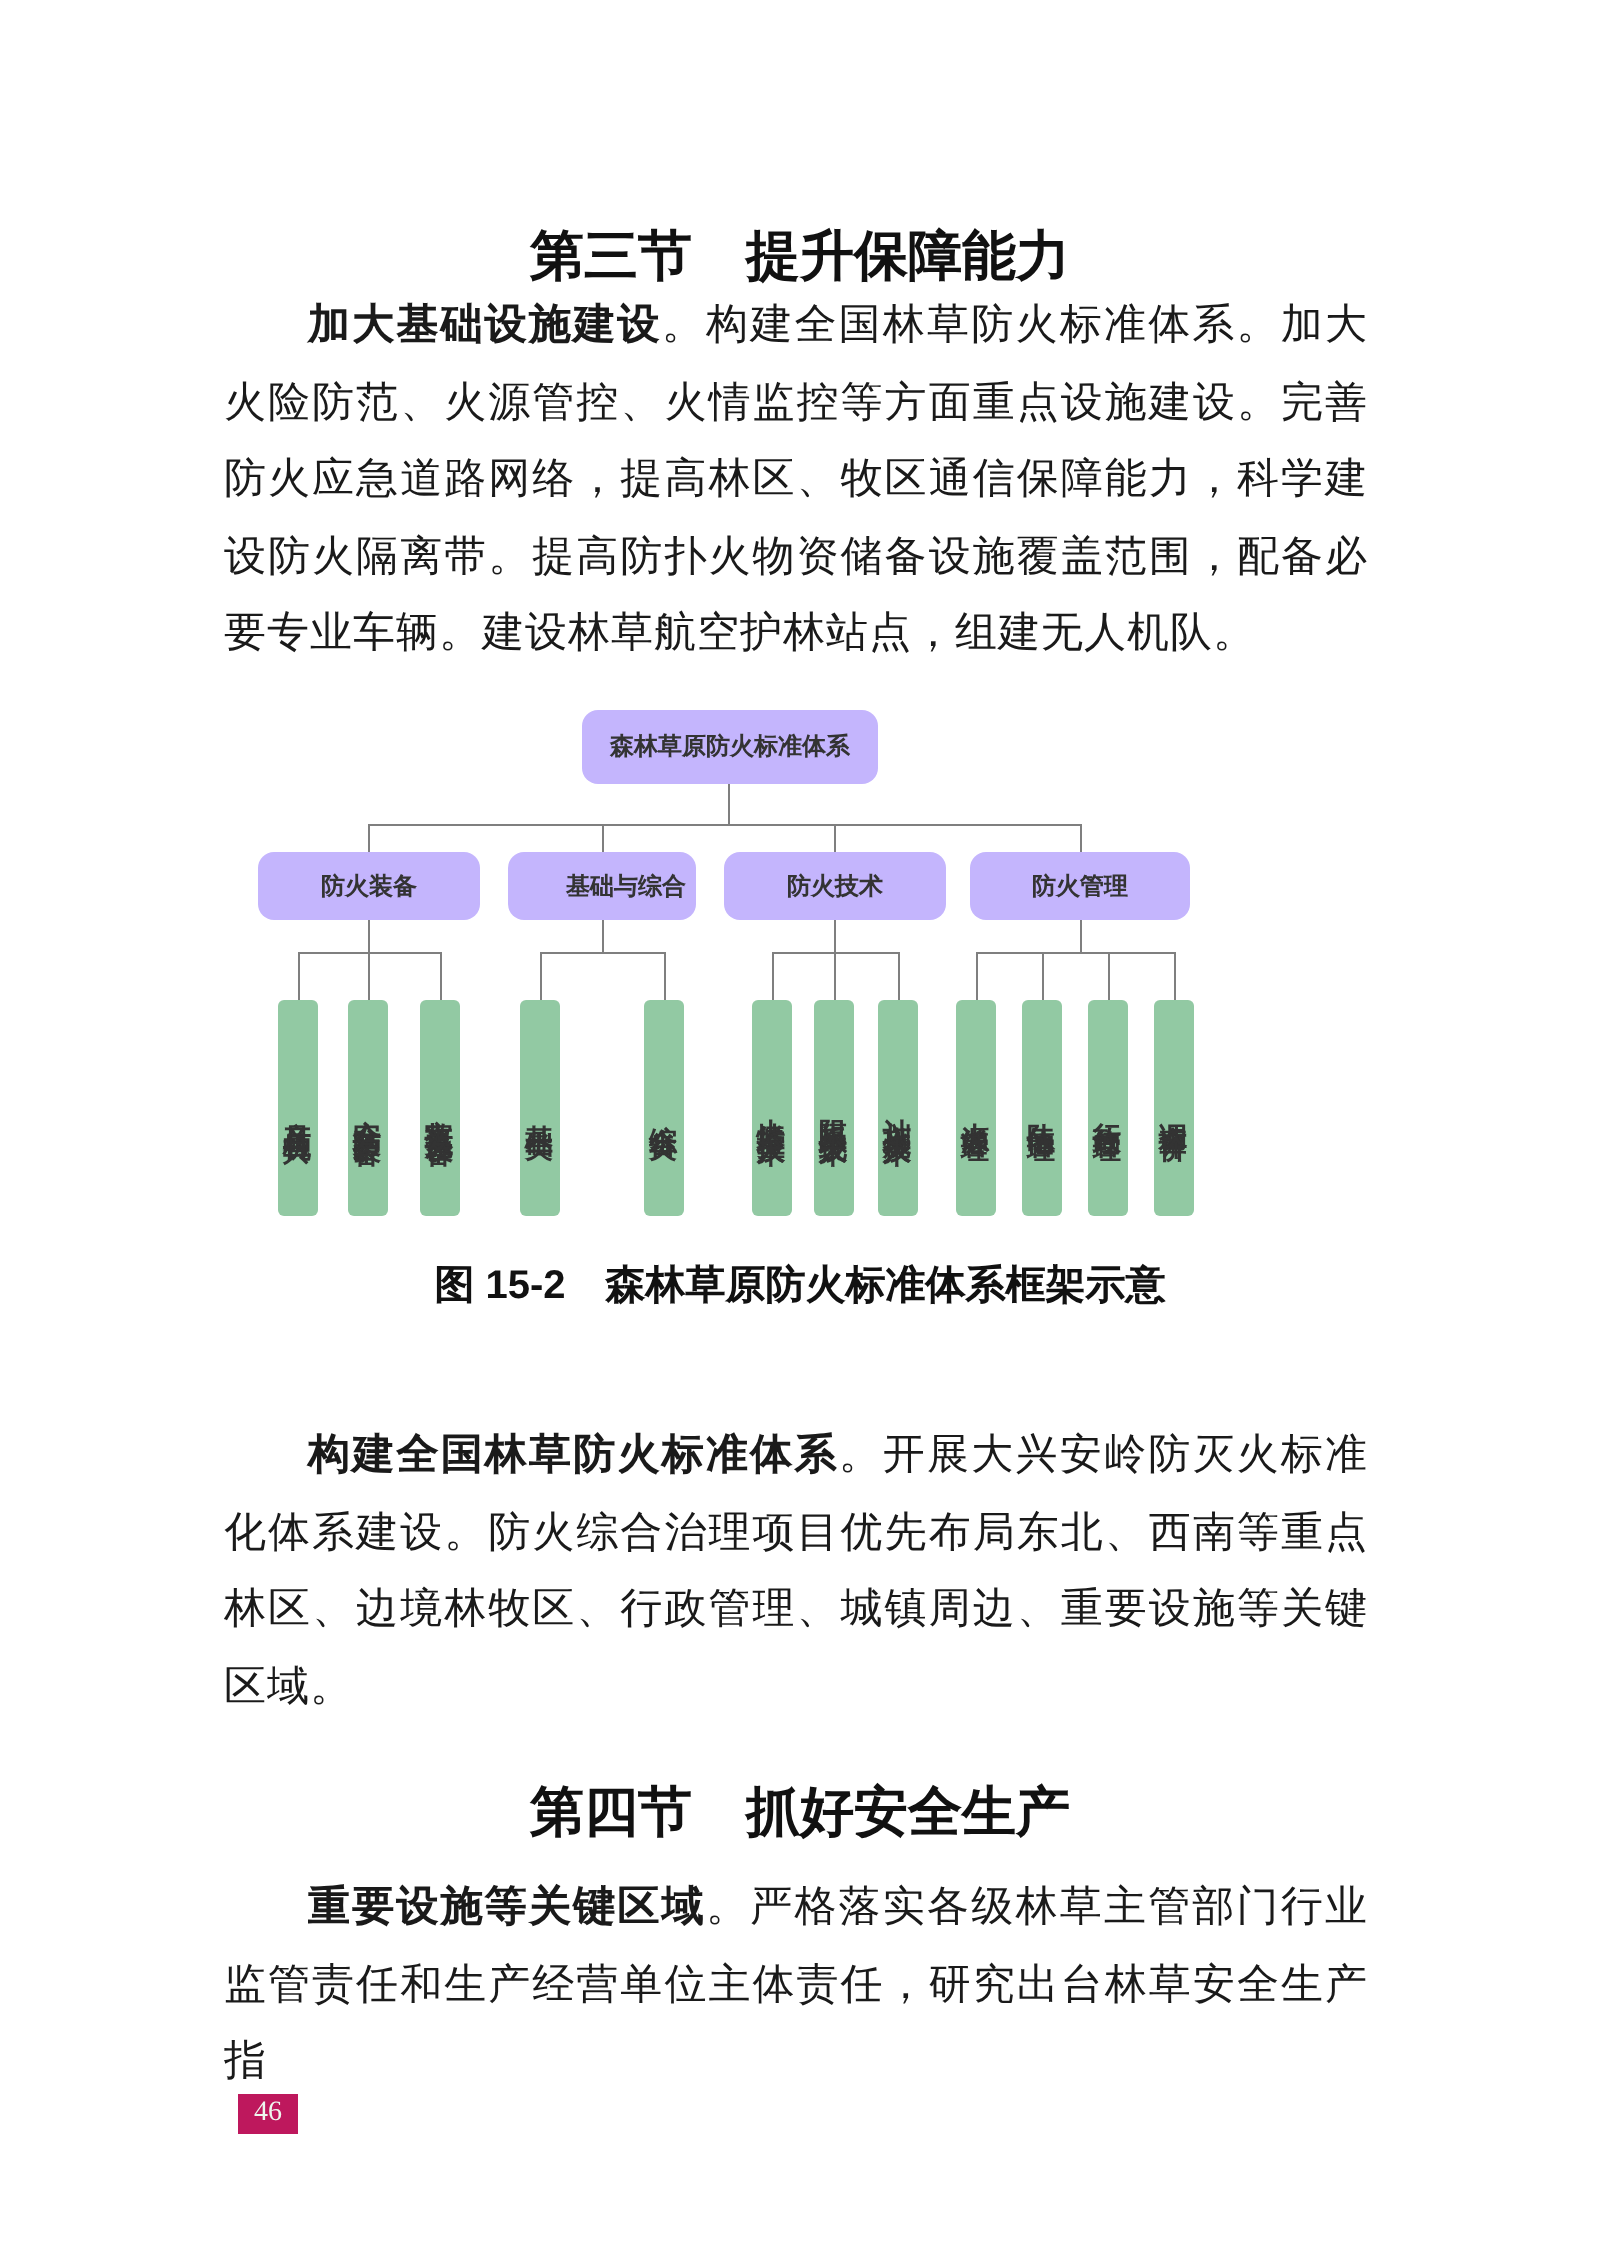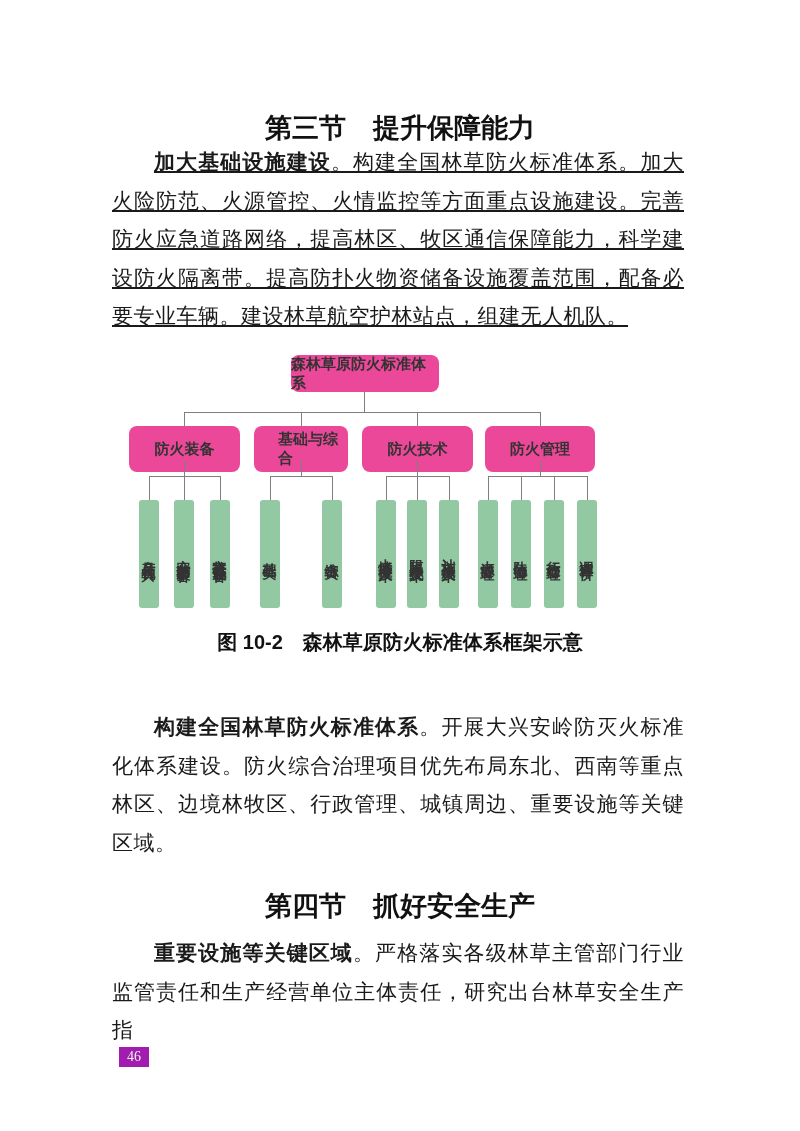--- a/index.html
+++ b/index.html
@@ -38,32 +38,32 @@
   
   #figure {
     position: absolute;
     left: 0;
     top: 350px;
     width: 800px;
     height: 262px;
   }
   .obox {
     position: absolute;
-    background: #ec4899;
+    background: #c4b5fd;
     border-radius: 8px;
     display: flex;
     align-items: center;
     justify-content: center;
     font-family: "Liberation Sans", "DejaVu Sans", sans-serif;
     font-weight: 700;
-    font-size: 15px;
+    font-size: 12px;
     color: #333333;
   }
   .obox.root { left: 291px; top: 5px; width: 148px; height: 37px; }
-  .obox.lv2  { top: 76px; height: 46px; }
+  .obox.lv2  { top: 76px; height: 34px; }
   .vbox {
     position: absolute;
     top: 150px;
     width: 20px;
     height: 108px;
     background: #92c9a3;
     border-radius: 3px;
     display: flex;
     align-items: center;
     justify-content: center;
@@ -88,29 +88,29 @@
     font-weight: 700;
     font-size: 20px;
     color: #111;
   }
   #page-badge {
     position: absolute;
     left: 119px;
     top: 1047px;
     width: 30px;
     height: 20px;
-    background: #a21caf;
+    background: #be185d;
     color: #eef6ee;
     font-family: "Liberation Serif", "DejaVu Serif", serif;
     font-size: 14px;
     display: flex;
     align-items: center;
     justify-content: center;
   }
-  #para-1 { top: 143px; text-decoration: underline; }
+  #para-1 { top: 143px; }
   #para-2 { top: 708px; }
   #para-3 { top: 934px; }
   #sec1-title { top: 108px; }
   #sec2-title { top: 886px; text-align: center; }
 </style>
 </head>
 <body>
 
 <h2 id="sec1-title" class="sec-title">第三节　提升保障能力</h2>
 
@@ -162,21 +162,21 @@
   <div class="vbox" style="left:322px;">综合类</div>
   <div class="vbox" style="left:376px;">火情监控技术</div>
   <div class="vbox" style="left:407px;">阻隔系统技术</div>
   <div class="vbox" style="left:439px;">计划火烧技术</div>
   <div class="vbox" style="left:478px;">火源管理</div>
   <div class="vbox" style="left:511px;">队伍管理</div>
   <div class="vbox" style="left:544px;">行政管理</div>
   <div class="vbox" style="left:577px;">调查评价</div>
 </div>
 
-<div id="caption">图 10-2　森林草原防火标准体系框架示意</div>
+<div id="caption">图 15-2　森林草原防火标准体系框架示意</div>
 
 <p id="para-2" class="para"><b>构建全国林草防火标准体系</b><span>。开展大兴安岭防灭火标准化体系建设。防火综合治理项目优先布局东北、西南等重点林区、边境林牧区、行政管理、城镇周边、重要设施等关键区域。</span></p>
 
 <h2 id="sec2-title" class="sec-title">第四节　抓好安全生产</h2>
 
 <p id="para-3" class="para"><b>重要设施等关键区域</b><span>。严格落实各级林草主管部门行业监管责任和生产经营单位主体责任，研究出台林草安全生产指</span></p>
 
 <div id="page-badge">46</div>
 
 </body></html>

